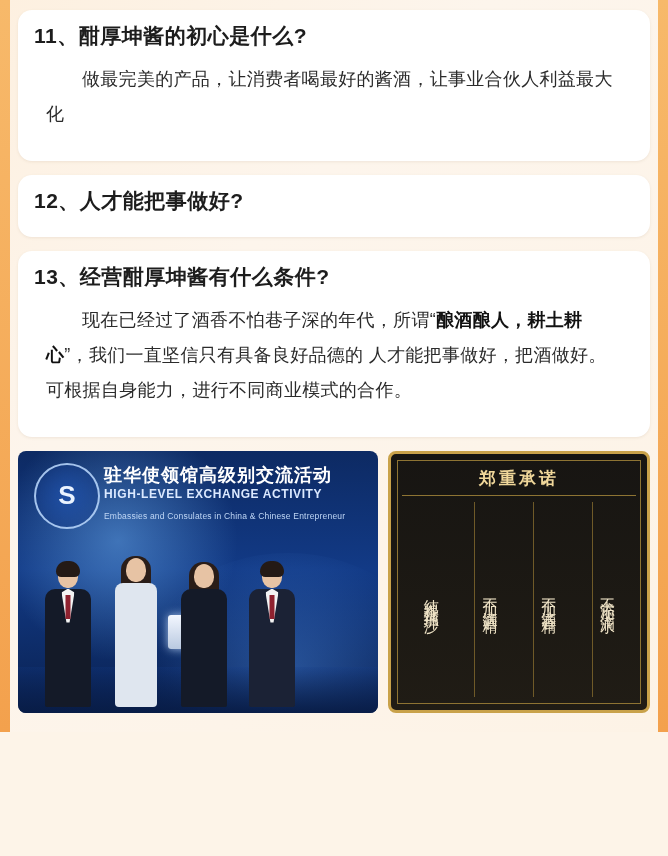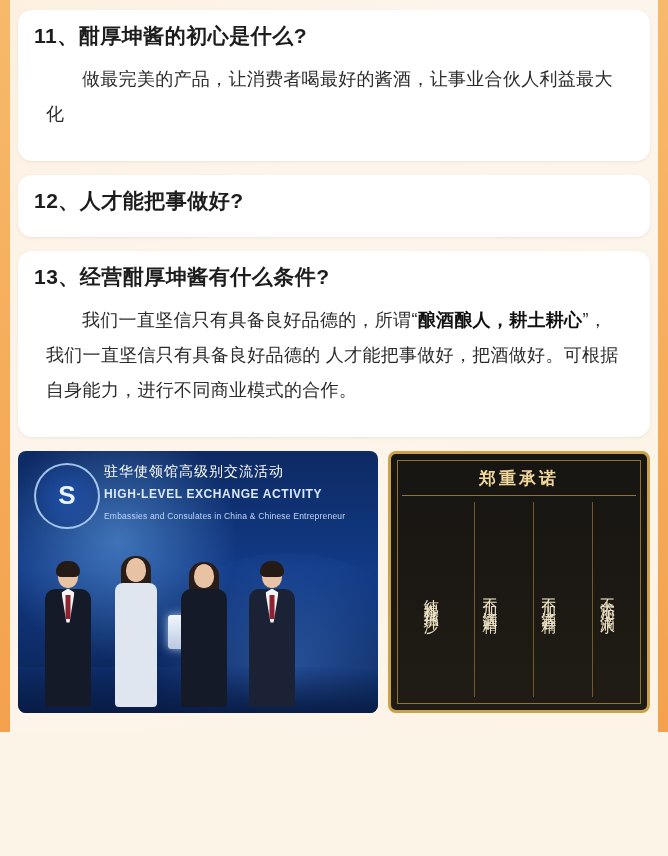--- a/index.html
+++ b/index.html
@@ -113,22 +113,22 @@
   }
   .photo .emblem .s {
     font-size: 26px;
     font-weight: bold;
   }
   .photo .headline {
     position: absolute;
     left: 86px; top: 12px;
     right: 8px;
     color: #ffffff;
-    font-size: 14px;
-    font-weight: normal;
+    font-size: 18px;
+    font-weight: bold;
     letter-spacing: 1px;
   }
   .photo .sub1 {
     position: absolute;
     left: 86px; top: 36px;
     color: #dbe9ff;
     font-size: 12px;
     font-weight: bold;
     letter-spacing: 0.6px;
   }
@@ -282,21 +282,21 @@
   <div class="card">
     <div class="q-title">
       <span>12、</span><span>人才能把事做好?</span>
     </div>
   </div>
 
   <div class="card">
     <div class="q-title">
       <span>13、</span><span>经营酣厚坤酱有什么条件?</span>
     </div>
-    <p class="q-body"><span>我们一直坚信只有具备良好品德的，所谓“</span><span class="emph">酿酒酿人，耕土耕心</span><span>”，我们一直坚信只有具备良好品德的 人才能把事做好，把酒做好。可根据自身能力，进行不同商业模式的合作。</span></p>
+    <p class="q-body"><span>现在已经过了酒香不怕巷子深的年代，所谓“</span><span class="emph">酿酒酿人，耕土耕心</span><span>”，我们一直坚信只有具备良好品德的 人才能把事做好，把酒做好。可根据自身能力，进行不同商业模式的合作。</span></p>
   </div>
 
   <div class="bottom-row">
 
     <div class="photo">
       <div class="glow"></div>
       <div class="glow2"></div>
 
       <div class="emblem">
         <span class="s">S</span>

